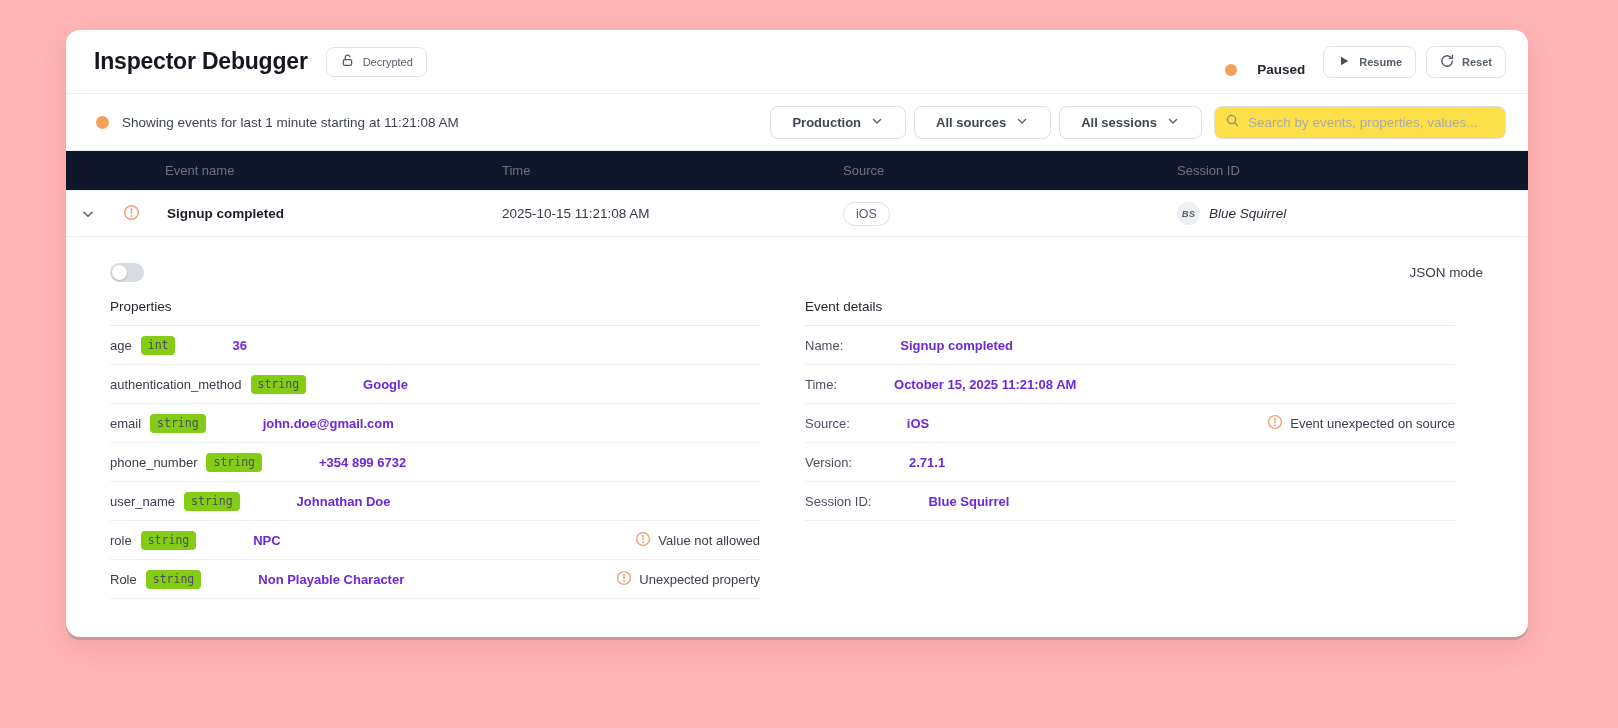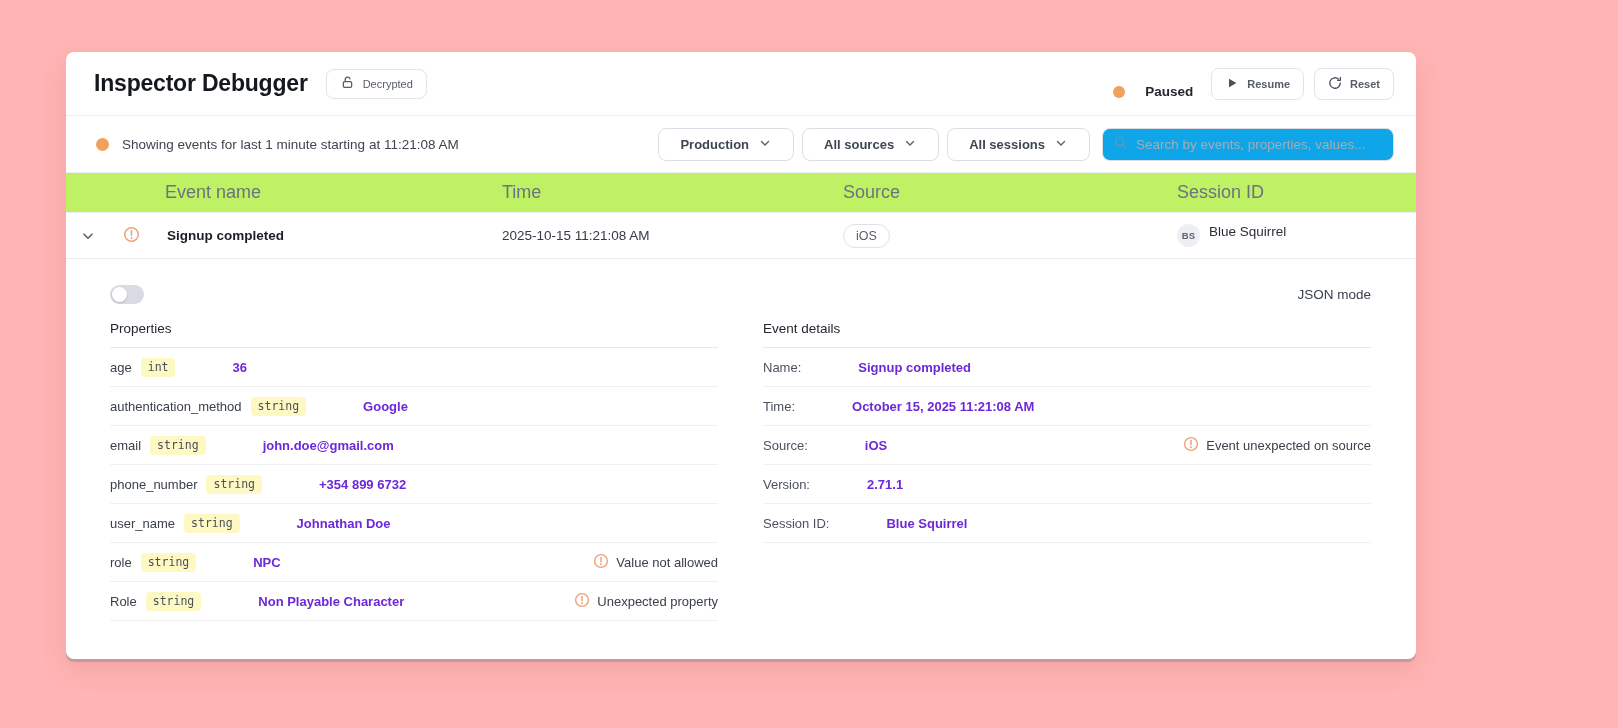--- a/index.html
+++ b/index.html
@@ -5,22 +5,22 @@
   * { margin:0; padding:0; box-sizing:border-box; }
   html,body { width:1618px; height:728px; }
   body {
     background:#FFB5B5;
     font-family:"Liberation Sans","DejaVu Sans",sans-serif;
     color:#1A1E26;
     position:relative;
     overflow:hidden;
   }
   .card {
-    position:absolute; left:66px; top:52px; width:1350px; height:607px;
-    background:#FFFFFF; border-radius:8px;
+    position:absolute; left:66px; top:30px; width:1462px; height:607px;
+    background:#FFFFFF; border-radius:14px;
     box-shadow:0 3px 0 rgba(120,120,130,.35), 0 10px 24px rgba(180,80,80,.18);
     overflow:hidden;
   }
   
   .app-header {
     height:64px; display:flex; align-items:center;
     padding:0 22px 0 28px; border-bottom:1px solid #ECEDF0;
   }
   .app-title { font-size:23px; font-weight:700; letter-spacing:-.2px; color:#14171E; }
   .btn {
@@ -43,45 +43,45 @@
   .filter-status .dot { width:13px; height:13px; }
   .filter-right { margin-left:auto; display:flex; align-items:center; gap:8px; }
   .dropdown {
     display:inline-flex; align-items:center; gap:9px;
     background:#fff; border:1px solid #DCDEE4; border-radius:8px;
     height:33px; padding:0 21px; font-size:13px; font-weight:600; color:#3F4653; cursor:pointer;
   }
   .search-box {
     display:flex; align-items:center; gap:8px;
     border:1px solid #DCDEE4; border-radius:8px; height:33px;
-    width:292px; padding:0 10px; margin-left:4px; background:#0ea5e9;
+    width:292px; padding:0 10px; margin-left:4px; background:#fde047;
   }
   .search-box input {
     border:none; outline:none; font-size:13.5px; width:100%;
     font-family:inherit; color:#3E4450; background:transparent;
   }
   .search-box input::placeholder { color:#A6ACB6; }
   
   .grid-cols { display:grid; grid-template-columns:436px 341px 334px 1fr; align-items:center; }
   .table-header {
-    height:40px; background:#bef264; border-bottom:1px solid #ECEDF0;
-    font-size:18px; color:#6C727F;
+    height:40px; background:#0f172a; border-bottom:1px solid #ECEDF0;
+    font-size:13px; color:#6C727F;
   }
   .table-header .cell:first-child { padding-left:99px; }
   .event-row { height:46px; border-bottom:1px solid #ECEDF0; font-size:13.5px; }
   .event-cell-main { display:flex; align-items:center; padding-left:14px; gap:0; }
   .expander { width:30px; display:flex; align-items:center; cursor:pointer; }
   .row-warning-icon { margin-left:13px; }
   .event-name { margin-left:27px; font-weight:700; color:#1A1E26; }
   .event-time { color:#343A46; }
   .pill {
     display:inline-block; border:1px solid #E0E2E6; border-radius:999px;
     padding:4px 12px; font-size:12.5px; color:#565D6B; background:#fff;
   }
-  .session-cell { display:flex; gap:9px; }
+  .session-cell { display:flex; align-items:center; gap:9px;font-style:italic; }
   .avatar {
     width:23px; height:23px; border-radius:50%; background:#EDEFF2;
     display:flex; align-items:center; justify-content:center;
     font-size:9.5px; font-weight:700; color:#5A6270; letter-spacing:.2px;
   }
   .session-name { color:#2A2F39; }
   
   .details { padding:26px 45px 0 44px; }
   .toggle-row { display:flex; justify-content:space-between; align-items:center; gap:10px; margin-bottom:17px; }
   .toggle { width:34px; height:19px; border-radius:999px; background:#D9DBE3; position:relative; cursor:pointer; }
@@ -95,21 +95,21 @@
   .section-title {
     font-size:13.5px; font-weight:400; color:#23272F;
     padding-bottom:11px; border-bottom:1px solid #E7E9EC;
   }
   .prop-row {
     height:39px; display:flex; align-items:center; gap:9px;
     border-bottom:1px solid #EFF0F2; font-size:13px; color:#3A404C;
   }
   .type-badge {
     font-family:"DejaVu Sans Mono","Liberation Mono",monospace;
-    font-size:11.5px; background:#fef9c3; color:#4A505C;
+    font-size:11.5px; background:#84cc16; color:#4A505C;
     padding:2.5px 7px; border-radius:4px;
   }
   .prop-value { font-weight:700; color:#6d28d9; font-size:13px;margin-left:48px; }
   .row-warning { margin-left:auto; display:flex; align-items:center; gap:7px; color:#3A404C; font-size:13px; }
   .detail-label { color:#4A5160; }
 </style>
 </head>
 <body>
 
 <svg width="0" height="0" style="position:absolute">

